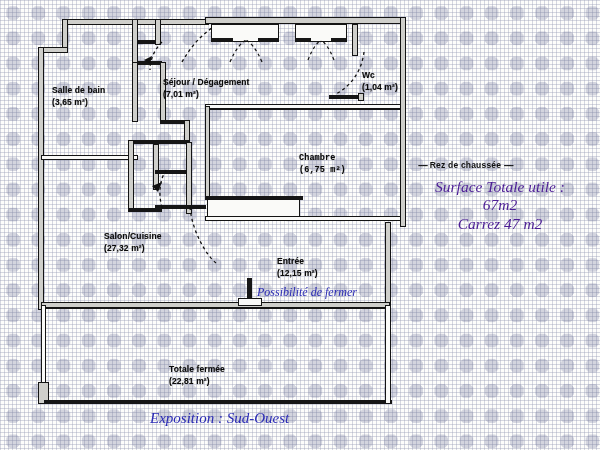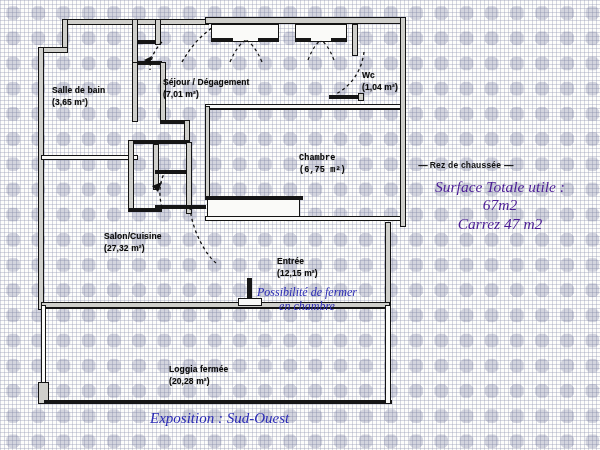--- a/index.html
+++ b/index.html
@@ -215,27 +215,26 @@
     <span>Salon/Cuisine</span>
     <span class="area">(27,32 m²)</span>
   </div>
 
   <div class="lbl" style="left:277px;top:255px;">
     <span>Entrée</span>
     <span class="area">(12,15 m²)</span>
   </div>
 
   <div class="lbl" style="left:169px;top:363px;">
-    <span>Loggia fermée</span>
-    <span class="area">(20,28 m²)</span>
+    <span>Totale fermée</span>
+    <span class="area">(22,81 m²)</span>
   </div>
 
   <div class="blue" style="left:237px;top:285px;font-size:12px;text-align:center;width:140px;">
     <div>Possibilité de fermer</div>
-    <div>en chambre</div>
   </div>
 
   <div class="blue" style="left:150px;top:410px;font-size:15px;">
     <span>Exposition : Sud-Ouest</span>
   </div>
 
   <div id="rez" style="left:418px;top:160px;">
     <span class="dashline">-----</span>
     <span>Rez de chaussée</span>
     <span class="dashline">-----</span>

